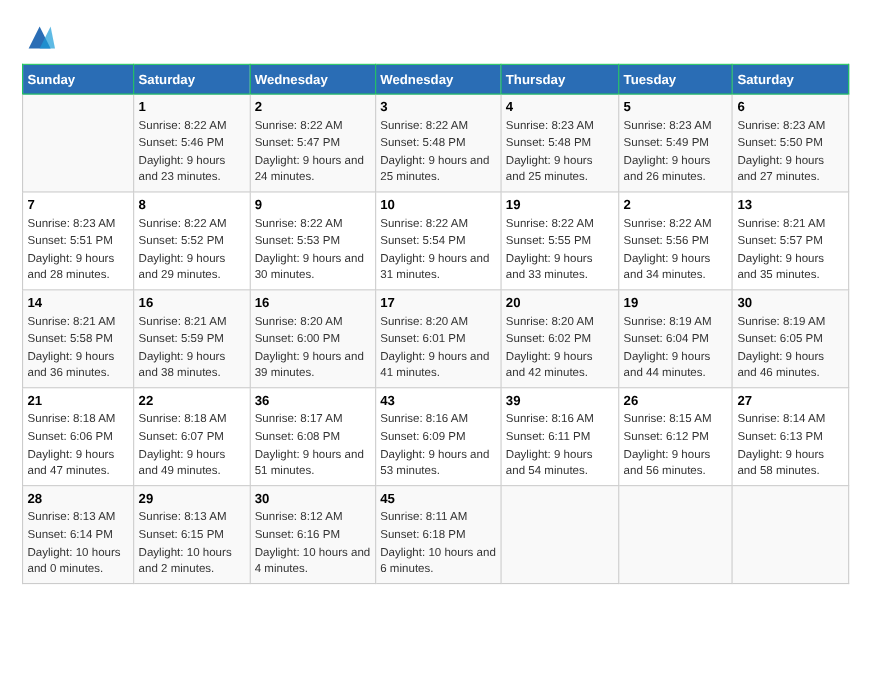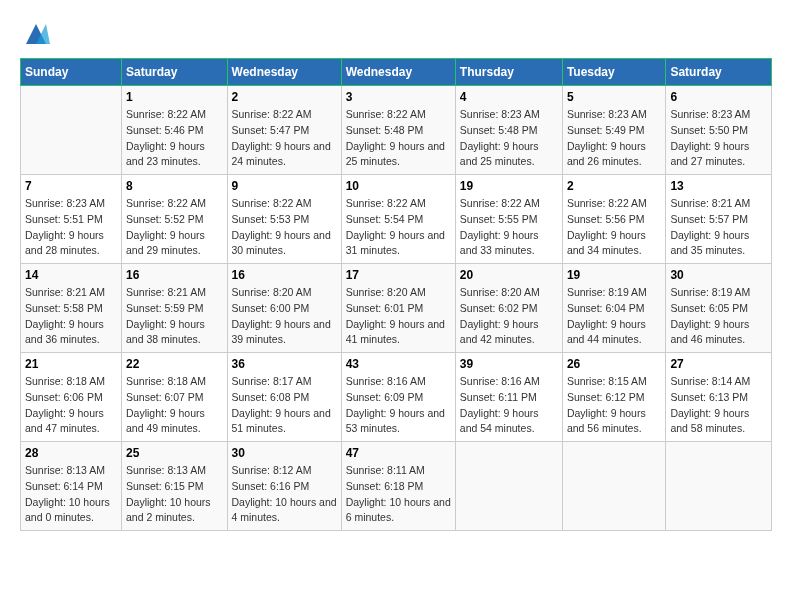--- a/index.html
+++ b/index.html
@@ -235,29 +235,29 @@
           <span class="day-number">27</span>
           <div class="day-info">Sunrise: 8:14 AM<br>Sunset: 6:13 PM<br>Daylight: 9 hours and 58 minutes.</div>
         </td>
       </tr>
       <tr>
         <td>
           <span class="day-number">28</span>
           <div class="day-info">Sunrise: 8:13 AM<br>Sunset: 6:14 PM<br>Daylight: 10 hours and 0 minutes.</div>
         </td>
         <td>
-          <span class="day-number">25</span>
+          <span class="day-number">29</span>
           <div class="day-info">Sunrise: 8:13 AM<br>Sunset: 6:15 PM<br>Daylight: 10 hours and 2 minutes.</div>
         </td>
         <td>
           <span class="day-number">30</span>
           <div class="day-info">Sunrise: 8:12 AM<br>Sunset: 6:16 PM<br>Daylight: 10 hours and 4 minutes.</div>
         </td>
         <td>
-          <span class="day-number">47</span>
+          <span class="day-number">45</span>
           <div class="day-info">Sunrise: 8:11 AM<br>Sunset: 6:18 PM<br>Daylight: 10 hours and 6 minutes.</div>
         </td>
         <td class="empty"></td>
         <td class="empty"></td>
         <td class="empty"></td>
       </tr>
     </tbody>
 </table>
 
 </body></html>

